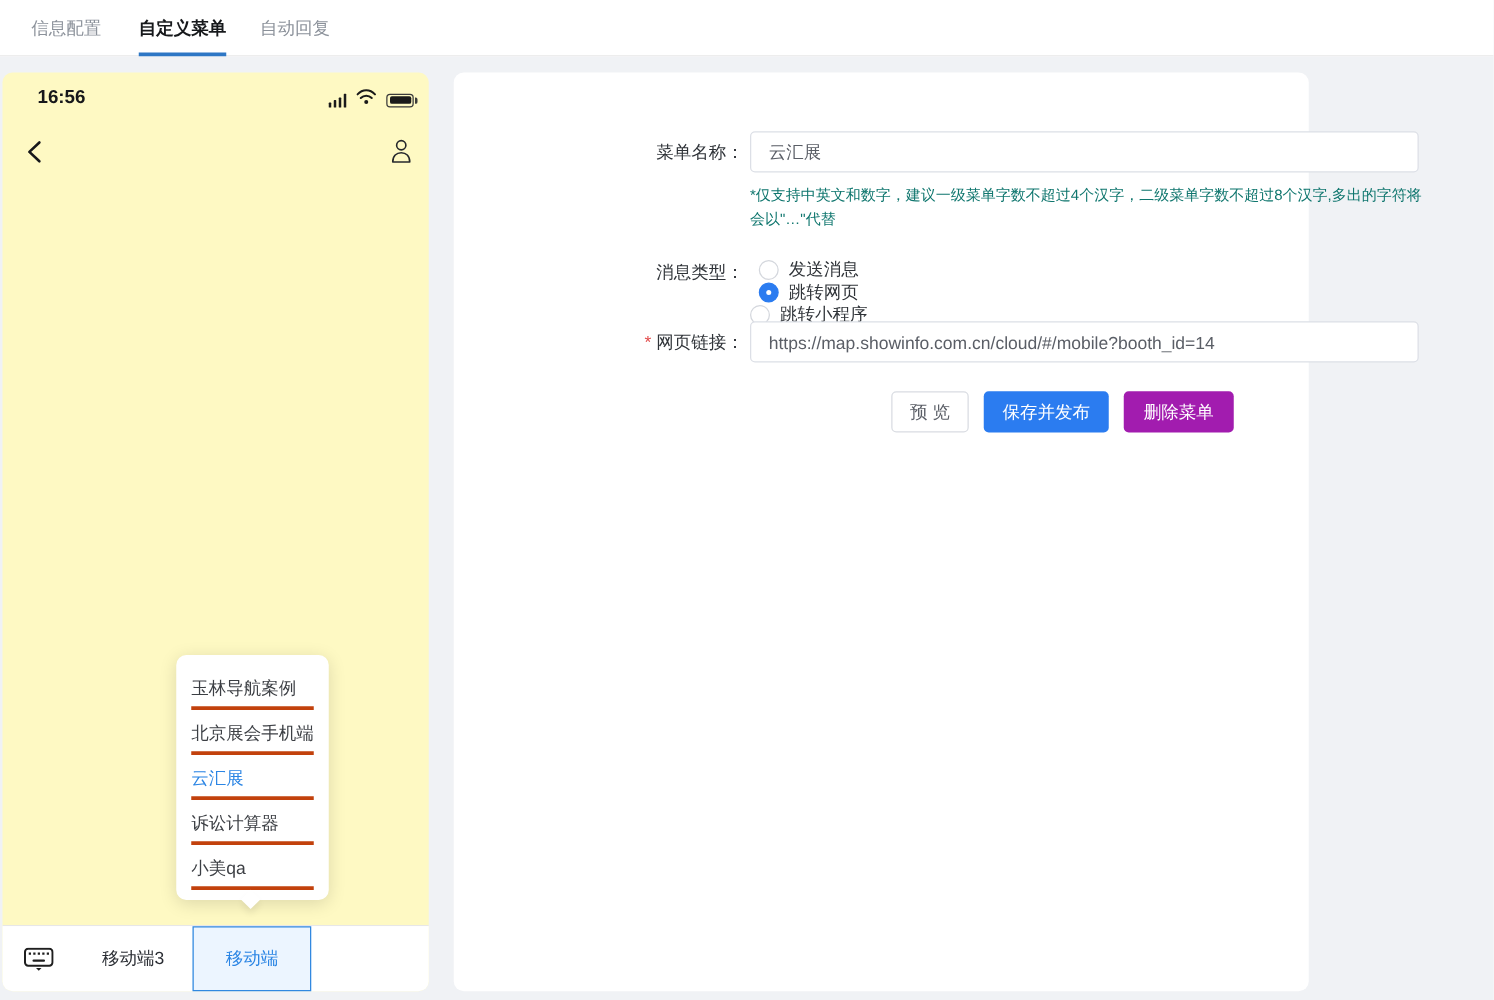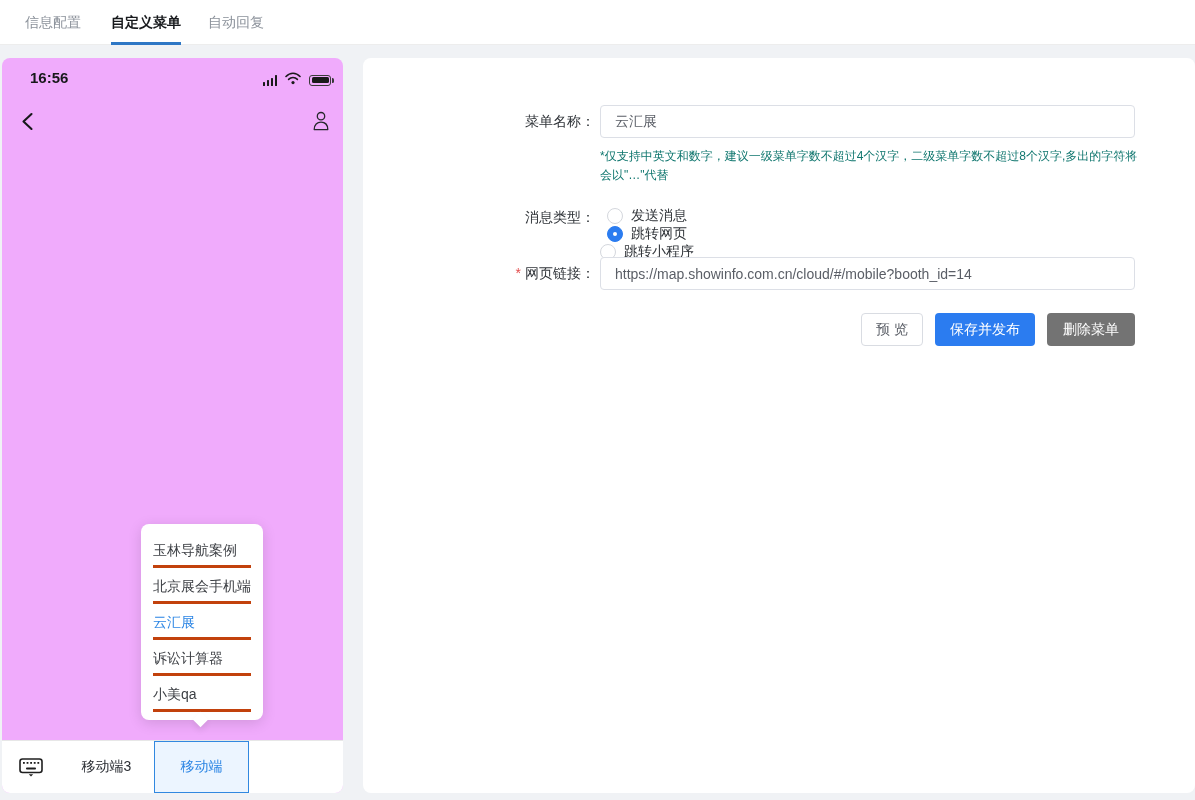--- a/index.html
+++ b/index.html
@@ -24,21 +24,21 @@
   .tab-2 { left:111px; color:#17191c; font-weight:bold; }
   .tab-3 { left:208px; }
   .tab-underline {
     position:absolute; left:0; bottom:0; width:100%; height:3px;
     background:#2e77c5;
   }
 
   
   .phone {
     position:absolute; left:2px; top:58px; width:341px; height:735px;
-    background:#f0abfc; border-radius:8px;
+    background:#fef9c3; border-radius:8px;
   }
   .phone-time {
     position:absolute; left:28px; top:11px;
     font-size:15px; font-weight:bold; color:#17181a;
   }
   .status-icons {
     position:absolute; right:12px; top:13px;
     display:flex; align-items:center; gap:8px;
   }
   .sig-bars { display:flex; align-items:flex-end; gap:1.5px; height:11px; }
@@ -78,21 +78,21 @@
   }
   .kb-slot { width:57px; display:flex; align-items:center; justify-content:center; cursor:pointer; }
   .bbtn {
     width:95px; display:flex; align-items:center; justify-content:center;
     font-size:14px; color:#2a2d33; cursor:pointer;
   }
   .bbtn.sel { border:1px solid #3188e0; background:#ecf5ff; color:#2b85e4; }
 
   
   .panel {
-    position:absolute; left:363px; top:58px; width:832px; height:735px;
+    position:absolute; left:363px; top:58px; width:684px; height:735px;
     background:#fff; border-radius:8px;
   }
   .flabel {
     position:absolute; left:0; width:232px; text-align:right;
     font-size:14px; color:#2f3338; white-space:nowrap;
   }
   .lbl-name { top:47px; line-height:33px; }
   .lbl-type { top:151px; line-height:17px; }
   .lbl-link { top:199px; line-height:33px; }
   .req { color:#e34d4d; margin-right:4px; }
@@ -125,21 +125,21 @@
   .radio-label { font-size:14px; color:#2f3338; }
 
   .actions { position:absolute; top:255px; right:60px; display:flex; gap:12px; }
   .btn {
     height:33px; border-radius:4px; font-size:14px; border:none;
     display:flex; align-items:center; justify-content:center; cursor:pointer;
     font-family:"Liberation Sans", sans-serif; white-space:nowrap;
   }
   .btn-preview { width:62px; background:#fff; border:1px solid #d9dce2; color:#5a5e66; }
   .btn-save { width:100px; background:#2b7cf0; color:#fff; }
-  .btn-delete { width:88px; background:#737373; color:#fff; }
+  .btn-delete { width:88px; background:#a21caf; color:#fff; }
 </style>
 </head>
 <body>
 
 <div class="tabbar">
   <div class="tab tab-1">信息配置</div>
   <div class="tab tab-2">
     <span>自定义菜单</span>
     <div class="tab-underline"></div>
   </div>

